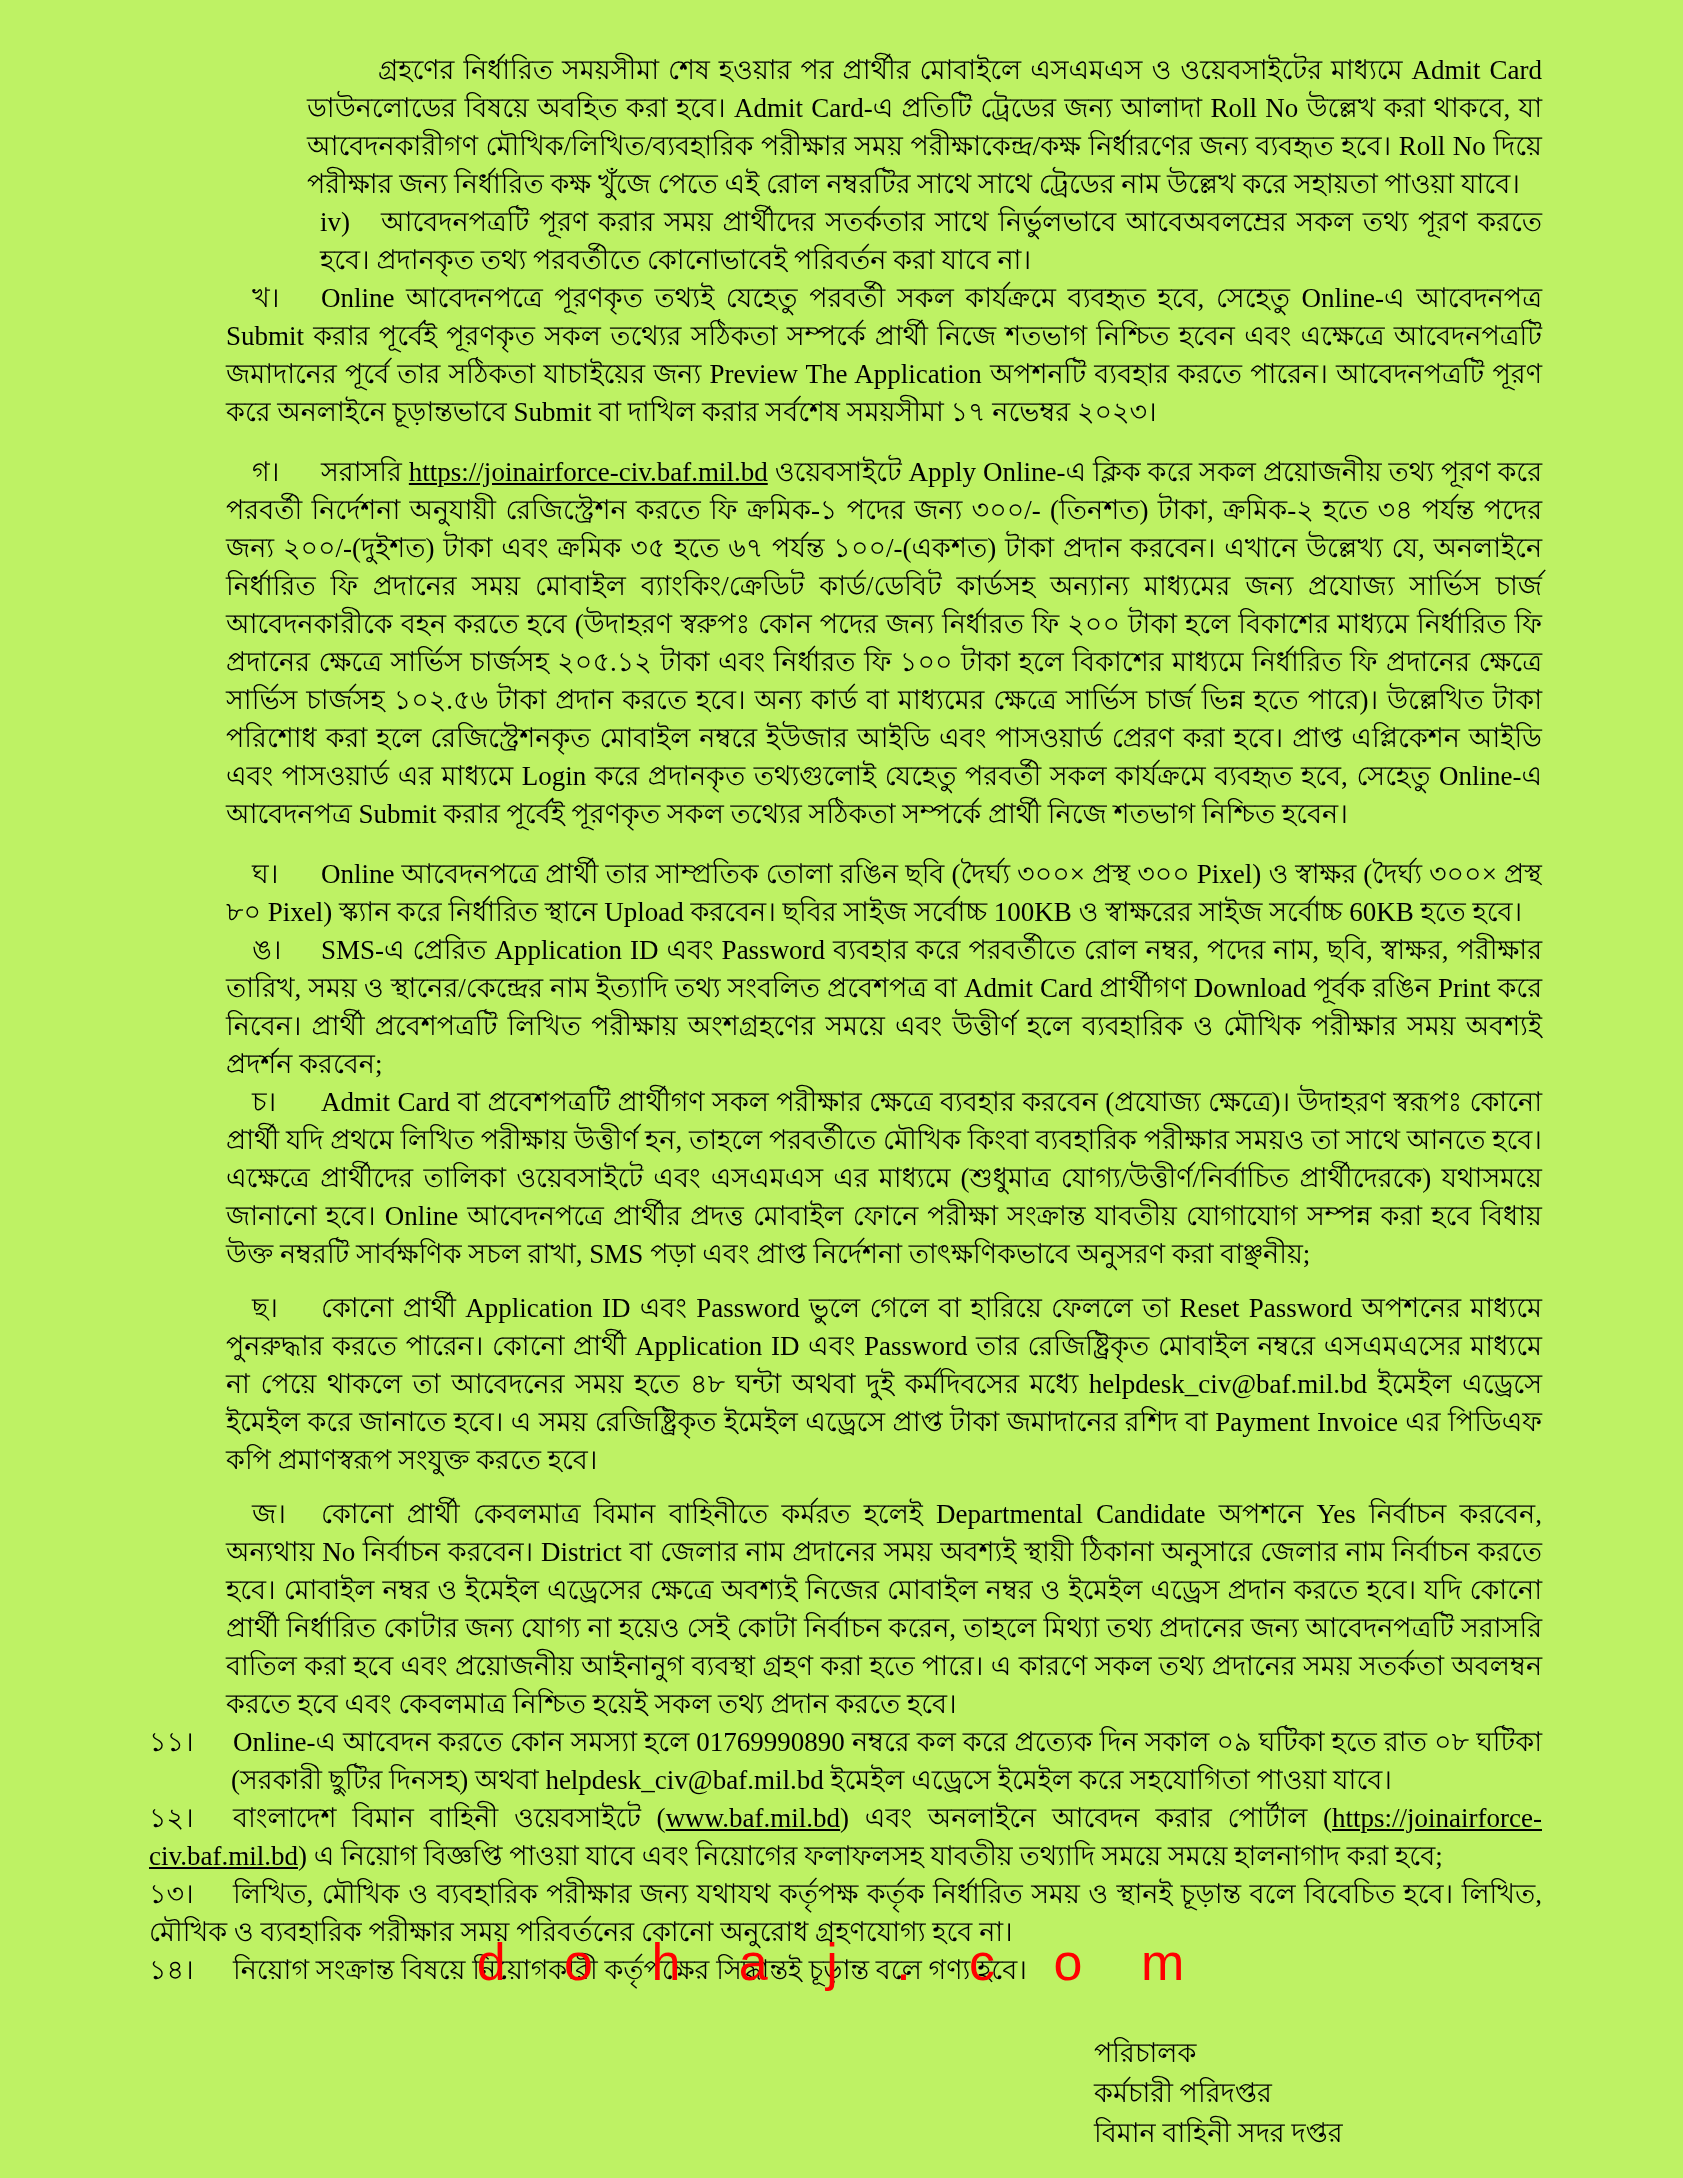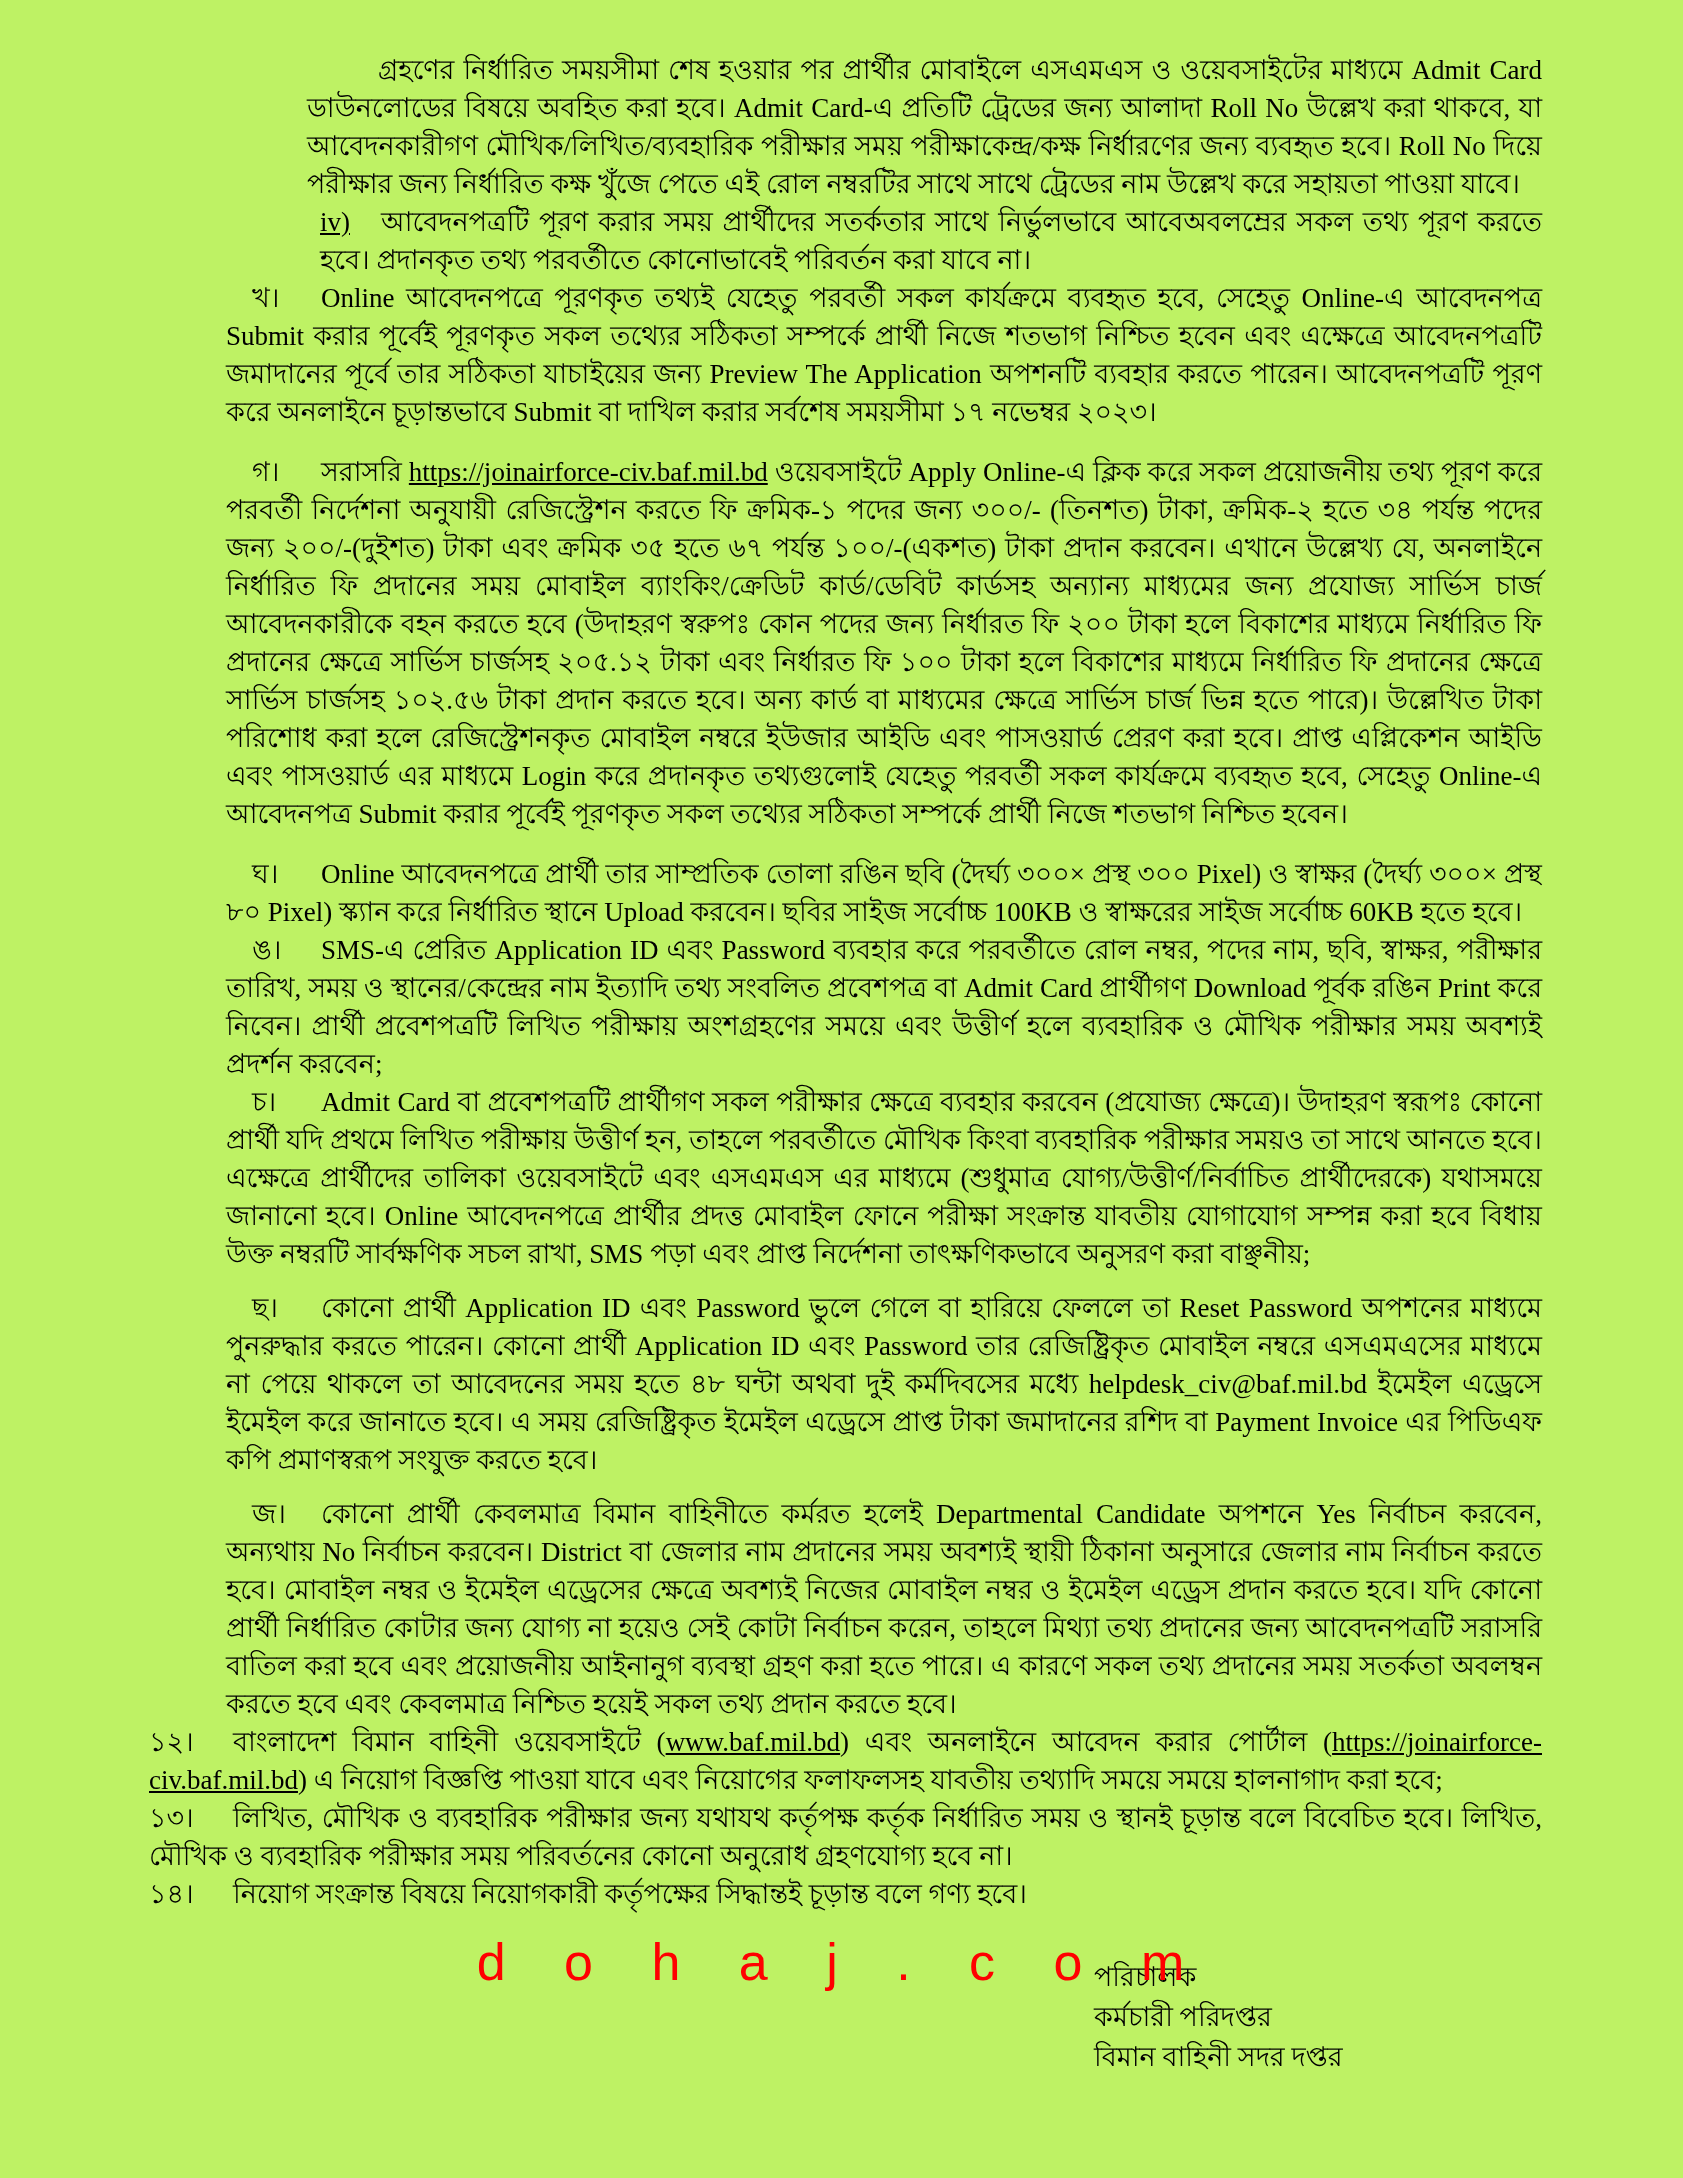--- a/index.html
+++ b/index.html
@@ -14,21 +14,21 @@
     font-family: "Liberation Serif", "DejaVu Serif", serif;
     font-size: 27px;
     line-height: 38px;
     color: #000000;
   }
   p { margin: 0; text-align: justify; }
   
   .intro { margin-left: 158px; text-indent: 71px; }
   
   .item-iv { margin-left: 171px; }
-  .item-iv .rlbl { display: inline-block; width: 61px; text-decoration: underline; }
+  .item-iv .rlbl { display: inline-block; width: 61px; }
   
   .l-item { margin-left: 77px; }
   .l-item .lbl { display: inline-block; width: 95px; padding-left: 26px; box-sizing: border-box; }
   
   .n-item .nlbl { display: inline-block; width: 84px; }
   .n-item.hang { padding-left: 82px; }
   .n-item.hang .nlbl { margin-left: -82px; }
   .gap-lg { margin-top: 22px; }
   .gap-md { margin-top: 16px; }
   .ulink { text-decoration: underline; color: #000; cursor: pointer; }
@@ -79,20 +79,23 @@
   </p>
 
   <p class="l-item gap-md">
     <span class="lbl">ছ।</span><span>কোনো প্রার্থী Application ID এবং Password ভুলে গেলে বা হারিয়ে ফেললে তা Reset Password অপশনের মাধ্যমে পুনরুদ্ধার করতে পারেন। কোনো প্রার্থী Application ID এবং Password তার রেজিষ্ট্রিকৃত মোবাইল নম্বরে এসএমএসের মাধ্যমে না পেয়ে থাকলে তা আবেদনের সময় হতে ৪৮ ঘন্টা অথবা দুই কর্মদিবসের মধ্যে helpdesk_civ@baf.mil.bd ইমেইল এড্রেসে ইমেইল করে জানাতে হবে। এ সময় রেজিষ্ট্রিকৃত ইমেইল এড্রেসে প্রাপ্ত টাকা জমাদানের রশিদ বা Payment Invoice এর পিডিএফ কপি প্রমাণস্বরূপ সংযুক্ত করতে হবে।</span>
   </p>
 
   <p class="l-item gap-md">
     <span class="lbl">জ।</span><span>কোনো প্রার্থী কেবলমাত্র বিমান বাহিনীতে কর্মরত হলেই Departmental Candidate অপশনে Yes নির্বাচন করবেন, অন্যথায় No নির্বাচন করবেন। District বা জেলার নাম প্রদানের সময় অবশ্যই স্থায়ী ঠিকানা অনুসারে জেলার নাম নির্বাচন করতে হবে। মোবাইল নম্বর ও ইমেইল এড্রেসের ক্ষেত্রে অবশ্যই নিজের মোবাইল নম্বর ও ইমেইল এড্রেস প্রদান করতে হবে। যদি কোনো প্রার্থী নির্ধারিত কোটার জন্য যোগ্য না হয়েও সেই কোটা নির্বাচন করেন, তাহলে মিথ্যা তথ্য প্রদানের জন্য আবেদনপত্রটি সরাসরি বাতিল করা হবে এবং প্রয়োজনীয় আইনানুগ ব্যবস্থা গ্রহণ করা হতে পারে। এ কারণে সকল তথ্য প্রদানের সময় সতর্কতা অবলম্বন করতে হবে এবং কেবলমাত্র নিশ্চিত হয়েই সকল তথ্য প্রদান করতে হবে।</span>
   </p>
 
+  <p class="n-item hang">
+    <span class="nlbl">১১।</span><span>Online-এ আবেদন করতে কোন সমস্যা হলে 01769990890 নম্বরে কল করে প্রত্যেক দিন সকাল ০৯ ঘটিকা হতে রাত ০৮ ঘটিকা (সরকারী ছুটির দিনসহ) অথবা helpdesk_civ@baf.mil.bd ইমেইল এড্রেসে ইমেইল করে সহযোগিতা পাওয়া যাবে।</span>
+  </p>
 
   <p class="n-item">
     <span class="nlbl">১২।</span><span>বাংলাদেশ বিমান বাহিনী ওয়েবসাইটে (</span><span class="ulink">www.baf.mil.bd</span><span>) এবং অনলাইনে আবেদন করার পোর্টাল (</span><span class="ulink">https://joinairforce-civ.baf.mil.bd</span><span>) এ নিয়োগ বিজ্ঞপ্তি পাওয়া যাবে এবং নিয়োগের ফলাফলসহ যাবতীয় তথ্যাদি সময়ে সময়ে হালনাগাদ করা হবে;</span>
   </p>
 
   <p class="n-item">
     <span class="nlbl">১৩।</span><span>লিখিত, মৌখিক ও ব্যবহারিক পরীক্ষার জন্য যথাযথ কর্তৃপক্ষ কর্তৃক নির্ধারিত সময় ও স্থানই চূড়ান্ত বলে বিবেচিত হবে। লিখিত, মৌখিক ও ব্যবহারিক পরীক্ষার সময় পরিবর্তনের কোনো অনুরোধ গ্রহণযোগ্য হবে না।</span>
   </p>
 
   <p class="n-item">

